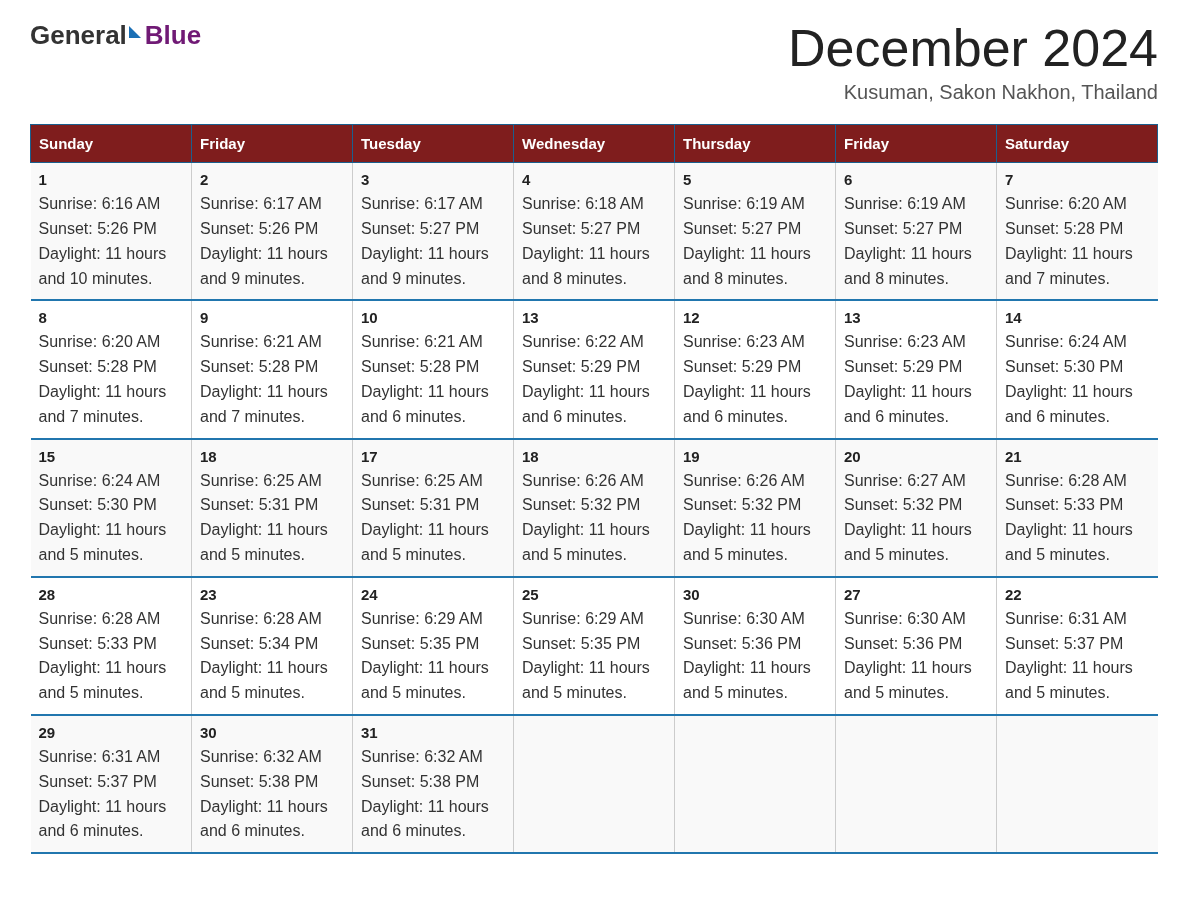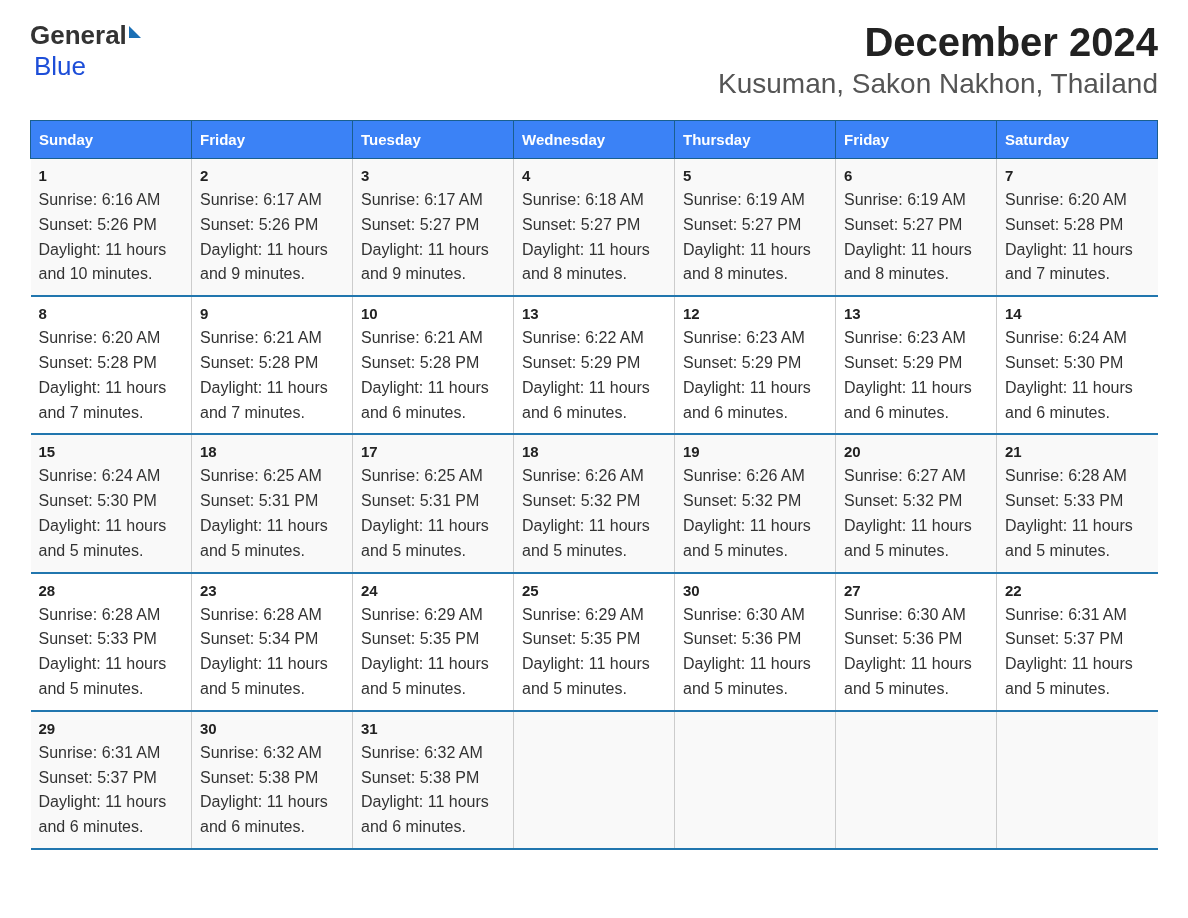--- a/index.html
+++ b/index.html
@@ -11,68 +11,67 @@
       padding: 20px 30px;
     }
     .header {
       display: flex;
       justify-content: space-between;
       align-items: flex-start;
       margin-bottom: 20px;
     }
     .logo {
       display: flex;
-      flex-direction: column;
       align-items: flex-start;
     }
     .logo-text {
       display: flex;
       align-items: center;
       gap: 0;
     }
     .logo-general {
       font-size: 26px;
       font-weight: bold;
       color: #333;
     }
     .logo-blue {
       font-size: 26px;
-      font-weight: normal;
-      color: #1d4ed8;
+      font-weight: bold;
+      color: #701a75;
     }
     .logo-triangle {
       width: 0;
       height: 0;
       border-left: 12px solid #1a6fb5;
       border-top: 12px solid transparent;
       border-bottom: 0px solid transparent;
       margin-left: 2px;
       margin-top: -8px;
     }
     .title-block {
       text-align: right;
     }
     .month-year {
-      font-size: 40px;
-      font-weight: bold;
+      font-size: 52px;
+      font-weight: normal;
       color: #222;
       line-height: 1.1;
     }
     .location {
-      font-size: 28px;
+      font-size: 20px;
       color: #555;
       margin-top: 4px;
     }
     table {
       width: 100%;
       border-collapse: collapse;
       table-layout: fixed;
     }
     thead tr {
-      background-color: #3b82f6;
+      background-color: #7f1d1d;
     }
     thead th {
       color: #fff;
       font-size: 15px;
       font-weight: bold;
       padding: 10px 8px;
       text-align: left;
       border: 1px solid #1a5f8e;
     }
     tbody tr {

